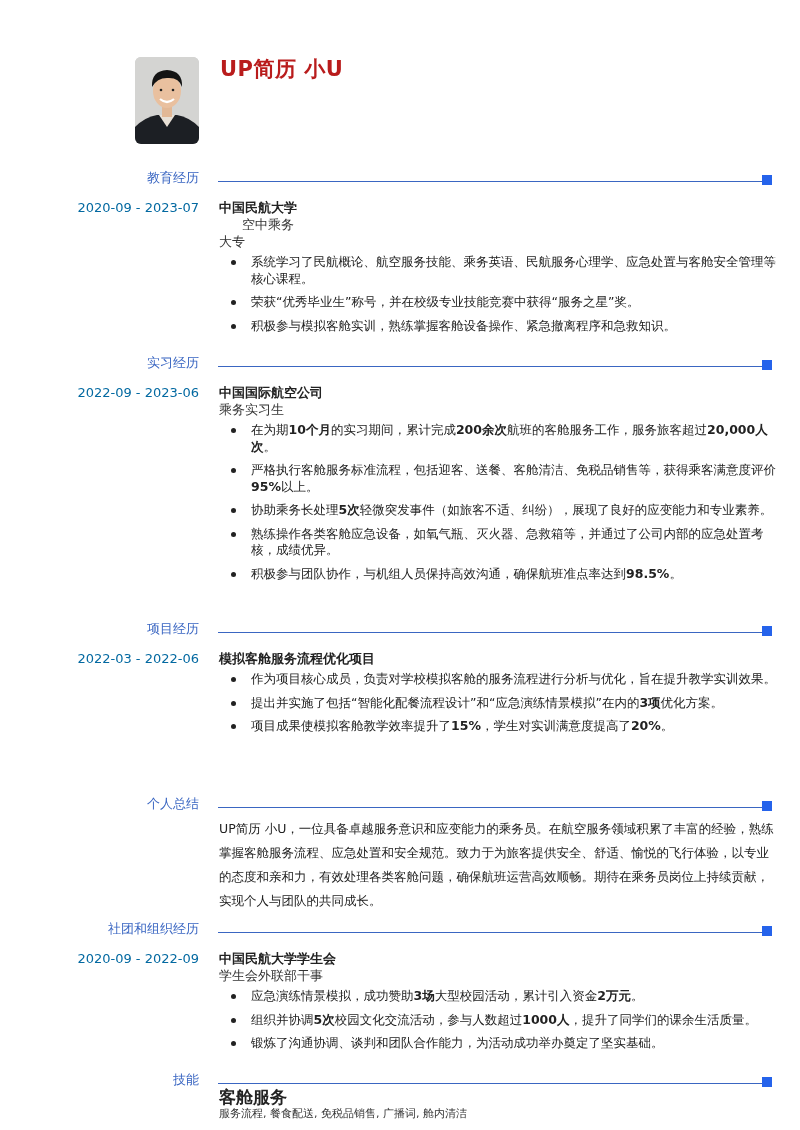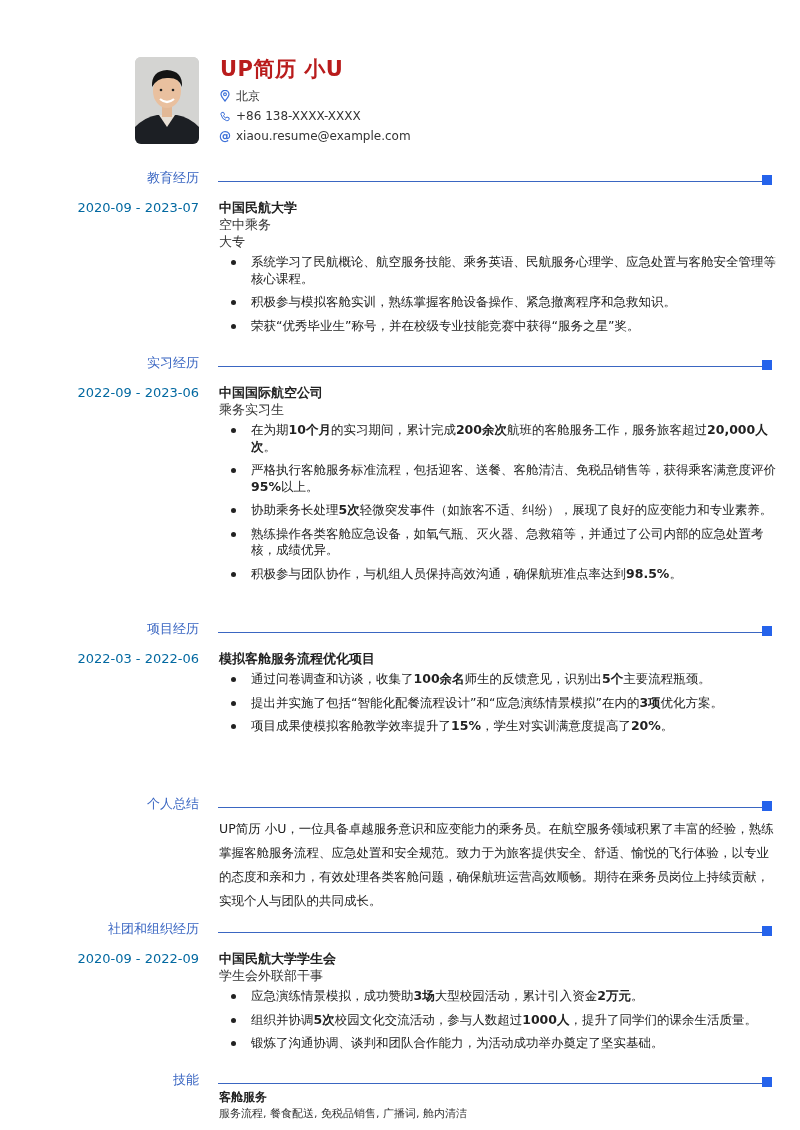--- a/index.html
+++ b/index.html
@@ -24,21 +24,21 @@
   .date { position: absolute; right: 601px; top: 0; font-size: 13px; color: #0369a1; line-height: 16px; white-space: nowrap; }
   .etitle { position: absolute; left: 219px; top: 0; font-size: 13px; font-weight: bold; color: #222; line-height: 16px; }
   .esub { position: absolute; left: 219px; font-size: 13px; color: #333; line-height: 16px; }
   ul.bullets { position: absolute; left: 225px; width: 555px; list-style: none; }
   ul.bullets li { position: relative; padding-left: 26px; font-size: 12.5px; line-height: 16.5px; color: #222; margin-bottom: 7px; }
   ul.bullets li::before { content: ""; position: absolute; left: 6px; top: 6px; width: 5px; height: 5px; border-radius: 50%; background: #222; }
   b { font-weight: bold; }
 
   .summary { position: absolute; left: 219px; top: 817px; width: 555px; font-size: 12.5px; line-height: 24px; color: #222; }
 
-  .skill-title { position: absolute; left: 219px; top: 1089px; font-size: 12px; font-weight: bold; color: #222; line-height: 16px; }
+  .skill-title { position: absolute; left: 219px; top: 1089px; font-size: 17px; font-weight: bold; color: #222; line-height: 16px; }
   .skill-items { position: absolute; left: 219px; top: 1107px; font-size: 11px; color: #333; line-height: 14px; }
 </style>
 </head>
 <body>
 
 <div class="header">
   <div class="avatar">
     <svg width="64" height="87" viewBox="0 0 64 87">
       <rect width="64" height="87" fill="#d4d4d2"></rect>
       <path d="M0 87 L0 70 Q10 60 22 58 L42 58 Q54 60 64 70 L64 87 Z" fill="#1c1f24"></path>
@@ -46,60 +46,37 @@
       <rect x="27" y="46" width="10" height="14" fill="#e2b896"></rect>
       <ellipse cx="32" cy="34" rx="14" ry="17" fill="#e9c09f"></ellipse>
       <path d="M17 30 Q16 14 32 13 Q48 14 47 30 Q44 20 32 21 Q22 21 17 30 Z" fill="#141414"></path>
       <path d="M25 42 Q32 48 39 42" stroke="#fff" stroke-width="2.2" fill="none"></path>
       <circle cx="26" cy="33" r="1.3" fill="#222"></circle>
       <circle cx="38" cy="33" r="1.3" fill="#222"></circle>
     </svg>
   </div>
   <div class="hinfo">
     <div class="name">UP简历 小U</div>
-    <div class="contacts">
-      <div class="contact">
-        <span class="ic">
-          <svg width="10" height="12" viewBox="0 0 10 12">
-              <path d="M5 11 C2 7.5 1 6 1 4.3 A4 4 0 0 1 9 4.3 C9 6 8 7.5 5 11 Z" fill="none" stroke="#3b6fd8" stroke-width="1.2"></path>
-              <circle cx="5" cy="4.3" r="1.4" fill="none" stroke="#3b6fd8" stroke-width="1.1"></circle>
-            </svg>
-        </span>
-        <span>北京</span>
-      </div>
-      <div class="contact">
-        <span class="ic">
-          <svg width="11" height="11" viewBox="0 0 11 11">
-              <path d="M2 1 L4 1 L5 3.5 L3.8 4.5 Q5 7 6.5 7.3 L7.5 6 L10 7 L10 9 Q9 10.5 7 10 Q2 8.5 1 3 Q1 1.5 2 1 Z" fill="none" stroke="#3b6fd8" stroke-width="1.1"></path>
-            </svg>
-        </span>
-        <span>+86 138-XXXX-XXXX</span>
-      </div>
-      <div class="contact">
-        <span class="ic" style="font-size:12px;font-weight:bold;">@</span>
-        <span>xiaou.resume@example.com</span>
-      </div>
-    </div>
   </div>
 </div>
 
 <div class="section-head" style="top:169px;">
   <span class="section-title">教育经历</span>
   <div class="section-line"></div>
   <div class="section-square"></div>
 </div>
 <div class="entry" style="top:200px;">
   <span class="date">2020-09 - 2023-07</span>
   <span class="etitle">中国民航大学</span>
-  <span class="esub" style="top:17px;">空中乘务</span>
+  <span class="esub" style="top:17px;margin-left:23px;">空中乘务</span>
   <span class="esub" style="top:34px;">大专</span>
   <ul class="bullets" style="top:54px;">
     <li>系统学习了民航概论、航空服务技能、乘务英语、民航服务心理学、应急处置与客舱安全管理等核心课程。</li>
+    <li>荣获“优秀毕业生”称号，并在校级专业技能竞赛中获得“服务之星”奖。</li>
     <li>积极参与模拟客舱实训，熟练掌握客舱设备操作、紧急撤离程序和急救知识。</li>
-    <li>荣获“优秀毕业生”称号，并在校级专业技能竞赛中获得“服务之星”奖。</li>
   </ul>
 </div>
 
 <div class="section-head" style="top:354px;">
   <span class="section-title">实习经历</span>
   <div class="section-line"></div>
   <div class="section-square"></div>
 </div>
 <div class="entry" style="top:385px;">
   <span class="date">2022-09 - 2023-06</span>
@@ -116,21 +93,21 @@
 
 <div class="section-head" style="top:620px;">
   <span class="section-title">项目经历</span>
   <div class="section-line"></div>
   <div class="section-square"></div>
 </div>
 <div class="entry" style="top:651px;">
   <span class="date">2022-03 - 2022-06</span>
   <span class="etitle">模拟客舱服务流程优化项目</span>
   <ul class="bullets rich" style="top:20px;">
-      <li><span>通过问卷调查和访谈，收集了</span><b>100余名</b><span>师生的反馈意见，识别出</span><b>5个</b><span>主要流程瓶颈。</span></li>
+      <li><span>作为项目核心成员，负责对学校模拟客舱的服务流程进行分析与优化，旨在提升教学实训效果。</span></li>
       <li><span>提出并实施了包括“智能化配餐流程设计”和“应急演练情景模拟”在内的</span><b>3项</b><span>优化方案。</span></li>
       <li><span>项目成果使模拟客舱教学效率提升了</span><b>15%</b><span>，学生对实训满意度提高了</span><b>20%</b><span>。</span></li>
     </ul>
 </div>
 
 <div class="section-head" style="top:795px;">
   <span class="section-title">个人总结</span>
   <div class="section-line"></div>
   <div class="section-square"></div>
 </div>

